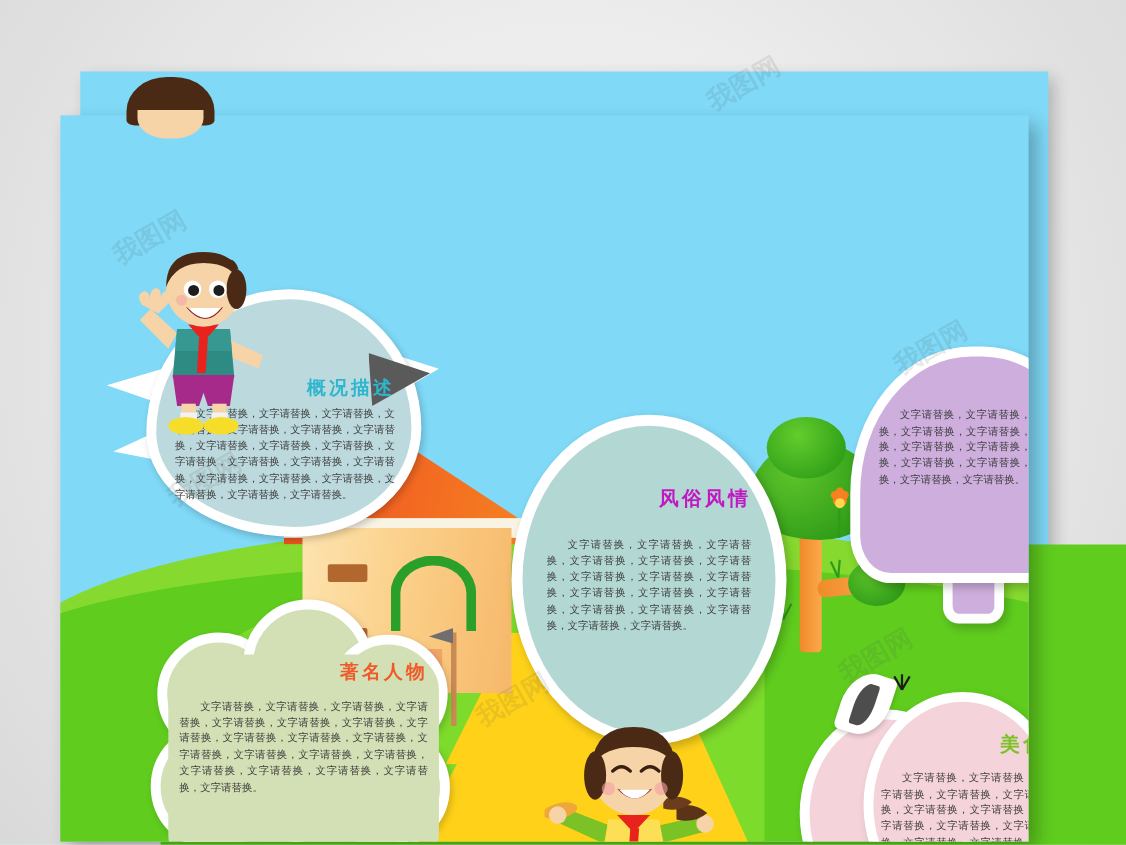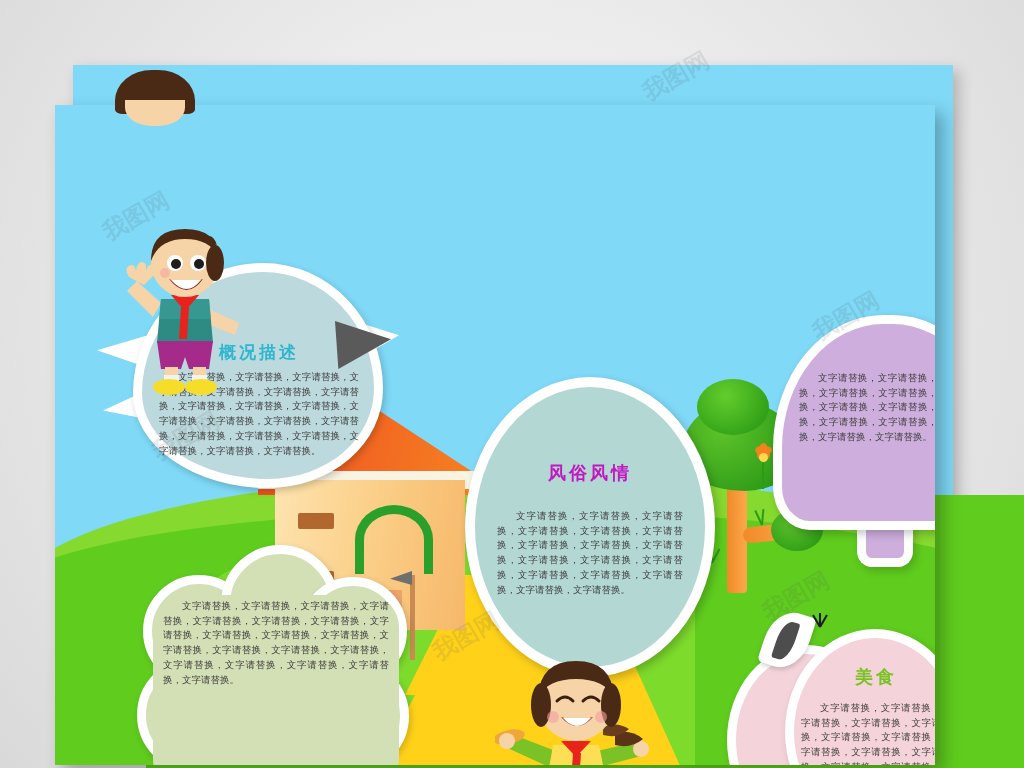--- a/index.html
+++ b/index.html
@@ -114,21 +114,21 @@
   .face-peek{position:absolute;left:10px;top:30px;width:60px;height:26px;
     background:#f7d3a8;border-radius:0 0 45% 45% / 0 0 70% 70%;}
 
   .boy{left:68px;top:112px;width:130px;height:180px;z-index:6;}
   .girl{left:440px;top:540px;width:160px;height:215px;z-index:6;}
 
   
   .shape{position:absolute;}
   .shape .txtwrap{position:absolute;z-index:5;}
   .sec-title{
-    font-weight:bold;text-align:center;letter-spacing:3px;margin:0 0 6px 0;
+    font-weight:bold;text-align:right;letter-spacing:3px;margin:0 0 6px 0;
     font-family:"DejaVu Sans","Liberation Sans",sans-serif;
   }
   .sec-body{
     font-family:"DejaVu Serif","Liberation Serif",serif;
     color:#3f3f3f;text-align:justify;text-indent:2em;line-height:1.55;
     margin:0;
   }
 
   
   .s-overview{left:78px;top:158px;width:250px;height:230px;z-index:4;}
@@ -304,21 +304,21 @@
       <div class="blob"></div>
       <div class="beak"></div>
       <div class="txtwrap" style="left:26px;top:78px;width:200px;">
         <h2 class="sec-title" style="font-size:17px;color:#2fb6cf;">概况描述</h2>
         <p class="sec-body" style="font-size:9.5px;">文字请替换，文字请替换，文字请替换，文字请替换，文字请替换，文字请替换，文字请替换，文字请替换，文字请替换，文字请替换，文字请替换，文字请替换，文字请替换，文字请替换，文字请替换，文字请替换，文字请替换，文字请替换，文字请替换，文字请替换。</p>
       </div>
     </div>
 
     <div class="shape s-customs">
       <div class="blob"></div>
-      <div class="txtwrap" style="left:32px;top:84px;width:186px;">
+      <div class="txtwrap" style="left:32px;top:64px;width:186px;">
         <h2 class="sec-title" style="font-size:18px;color:#c218c2;margin-bottom:24px;">风俗风情</h2>
         <p class="sec-body" style="font-size:9.5px;">文字请替换，文字请替换，文字请替换，文字请替换，文字请替换，文字请替换，文字请替换，文字请替换，文字请替换，文字请替换，文字请替换，文字请替换，文字请替换，文字请替换，文字请替换，文字请替换，文字请替换。</p>
       </div>
     </div>
 
     <div class="shape s-scenic">
       <div class="stemx"></div>
       <div class="cap"></div>
       <div class="patch"></div>
       <div class="txtwrap" style="left:26px;top:56px;width:178px;">
@@ -329,20 +329,21 @@
     <div class="shape s-people">
       <div class="c" style="left:6px;top:30px;width:112px;height:112px;"></div>
       <div class="c" style="left:84px;top:0px;width:118px;height:118px;"></div>
       <div class="c" style="left:162px;top:32px;width:108px;height:108px;"></div>
       <div class="c" style="left:0px;top:112px;width:116px;height:116px;"></div>
       <div class="c" style="left:158px;top:114px;width:114px;height:114px;"></div>
       <div class="c" style="left:30px;top:164px;width:110px;height:110px;"></div>
       <div class="c" style="left:126px;top:166px;width:108px;height:108px;"></div>
       <div class="core"></div>
       <div class="txtwrap" style="left:26px;top:54px;width:226px;">
+        <h2 class="sec-title" style="font-size:17px;color:#f05a28;margin-bottom:14px;">著名人物</h2>
         <p class="sec-body" style="font-size:9.5px;">文字请替换，文字请替换，文字请替换，文字请替换，文字请替换，文字请替换，文字请替换，文字请替换，文字请替换，文字请替换，文字请替换，文字请替换，文字请替换，文字请替换，文字请替换，文字请替换，文字请替换，文字请替换，文字请替换，文字请替换。</p>
       </div>
     </div>
 
     <div class="shape s-food">
       <div class="a" style="left:0px;top:40px;width:160px;height:190px;border-radius:50%;"></div>
       <div class="a" style="left:58px;top:24px;width:180px;height:206px;border-radius:50%;"></div>
       <div class="leafd"></div>
       <div class="spark">
         <i style="transform:rotate(-30deg);"></i>

